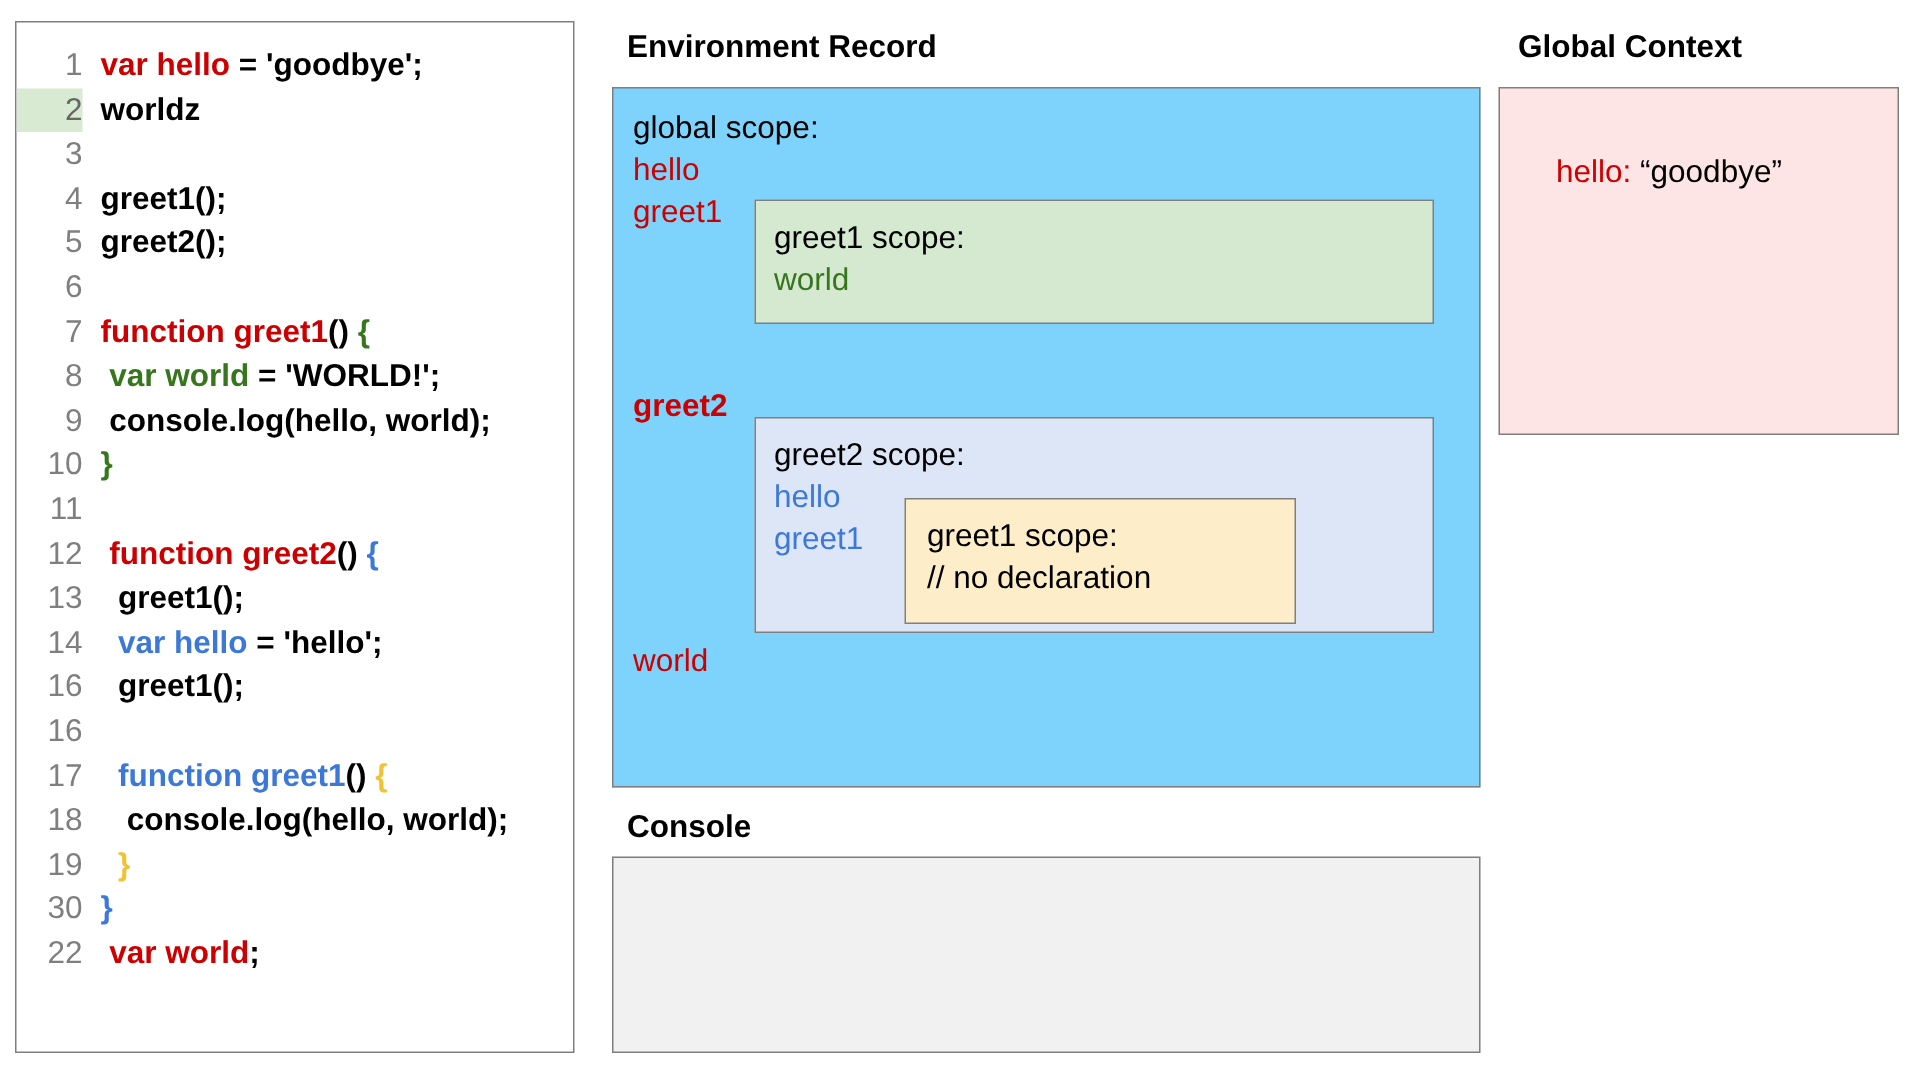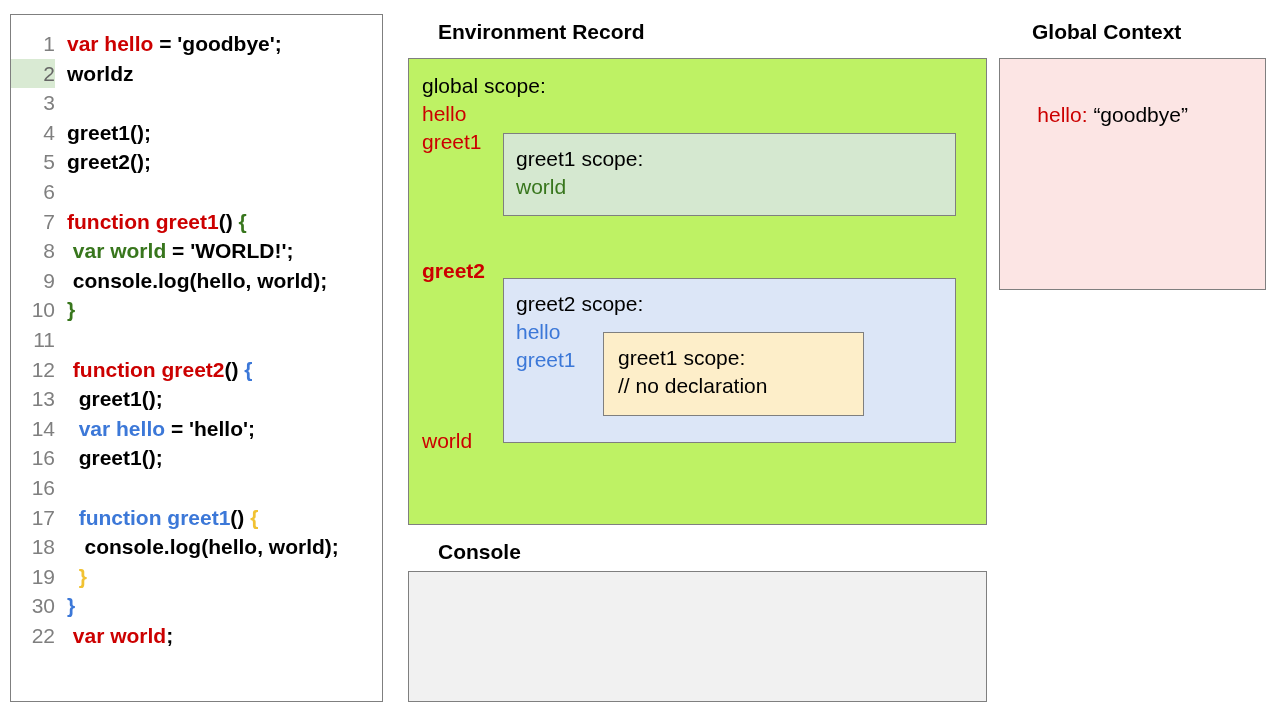--- a/index.html
+++ b/index.html
@@ -60,36 +60,35 @@
   .tok-yellow{ color: #f1c232; }
   .tok-black { color: #000000; }
 
   
   .section-title {
     position: absolute;
     font-size: 21px;
     font-weight: bold;
     color: #000000;
     white-space: nowrap;
-    margin-left: 20px;
   }
   #env-title     { left: 418px; top: 20px; }
   #global-title  { left: 1012px; top: 20px; }
   #console-title { left: 418px; top: 540px; }
 
   
   #env-box {
     position: absolute;
     left: 408px;
     top: 58px;
     width: 579px;
     height: 467px;
     box-sizing: border-box;
     border: 1px solid #7f7f7f;
-    background: #bef264;
+    background: #7dd3fc;
   }
   .scope-label {
     position: absolute;
     font-size: 21px;
     line-height: 28px;
     white-space: pre;
   }
   #global-scope-header { left: 13px; top: 13px;  color: #000000; }
   #global-var-hello    { left: 13px; top: 41px;  color: #cc0000; }
   #global-var-greet1   { left: 13px; top: 69px;  color: #cc0000; }
@@ -109,21 +108,21 @@
   }
   #greet1-scope-header { left: 12px; top: 11px; color: #000000; }
   #greet1-var-world    { left: 12px; top: 39px; color: #38761d; }
 
   
   #greet2-scope-box {
     position: absolute;
     left: 94px;
     top: 219px;
     width: 453px;
-    height: 165px;
+    height: 144px;
     box-sizing: border-box;
     border: 1px solid #7f7f7f;
     background: #dce6f7;
   }
   #greet2-scope-header { left: 12px; top: 11px; color: #000000; }
   #greet2-var-hello    { left: 12px; top: 39px; color: #3c78d8; }
   #greet2-var-greet1   { left: 12px; top: 67px; color: #3c78d8; }
 
   
   #greet1-inner-box {

